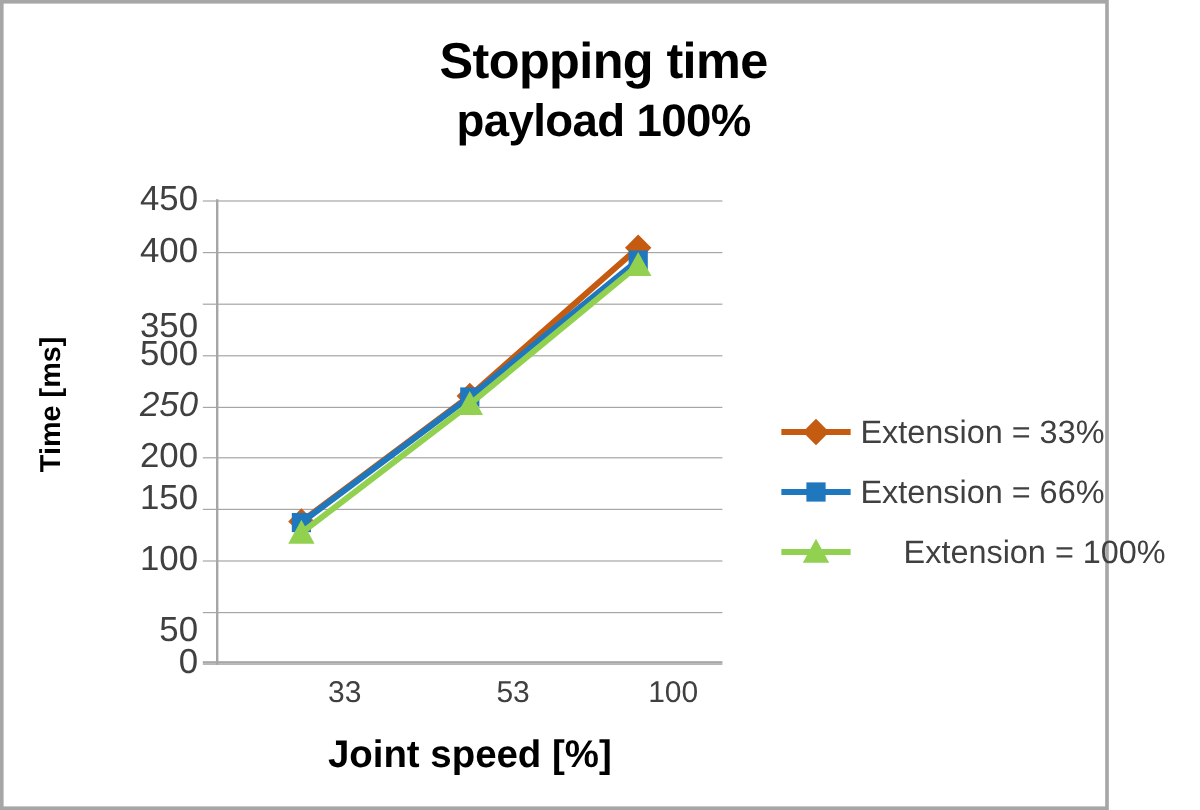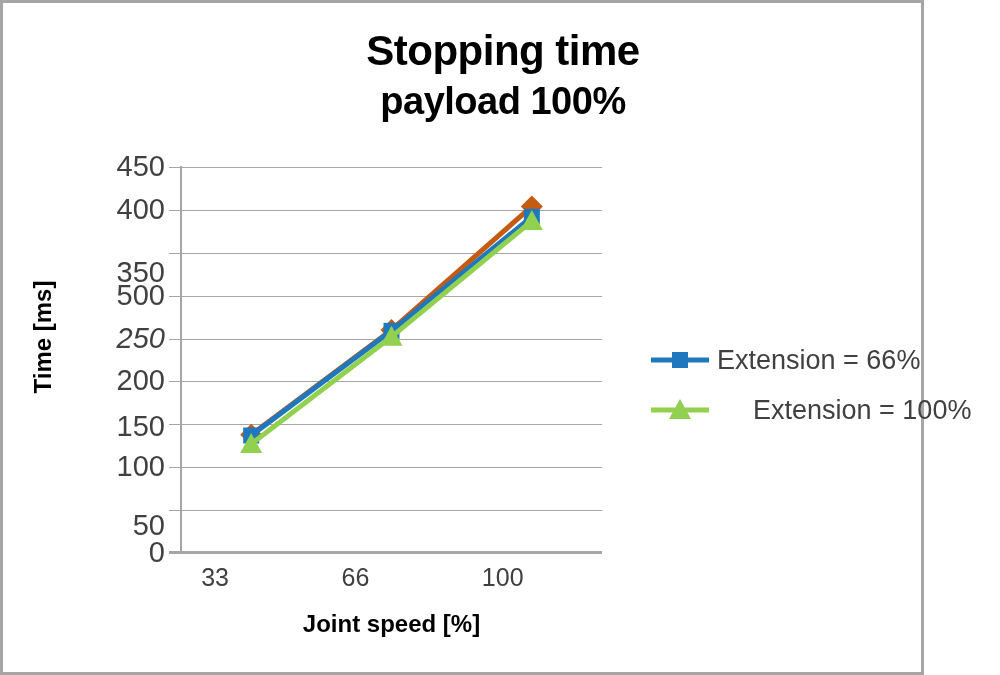--- a/index.html
+++ b/index.html
@@ -93,33 +93,33 @@
   #y-tick-labels {
     position: absolute;
     left: 90px;
     top: 0;
     width: 72px;
     height: 675px;
   }
   .x-tick-label {
     position: absolute;
     width: 100px;
-    text-align: left;
+    text-align: right;
     font-size: 25px;
     color: #404040;
     top: 560px;
     line-height: 28px;
   }
   #x-axis-title {
     position: absolute;
     left: 178px;
     top: 607px;
     width: 421px;
     text-align: center;
-    font-size: 24px;
+    font-size: 32px;
     font-weight: bold;
     color: #000000;
   }
   #y-axis-title {
     position: absolute;
     left: -40px;
     top: 320px;
     width: 160px;
     text-align: center;
     font-size: 24px;
@@ -170,21 +170,21 @@
     <div id="chart-title">Stopping time</div>
     <div id="chart-subtitle">payload 100%</div>
   </div>
 
   <div id="y-axis-title">Time [ms]</div>
 
   <div id="y-tick-labels">
       <div class="y-tick-label" style="top: 537px; color: rgb(64, 64, 64);">0</div>
       <div class="y-tick-label" style="top: 494.111px; color: rgb(64, 64, 64); margin-top: 16px;">50</div>
       <div class="y-tick-label" style="top: 451.222px; color: rgb(64, 64, 64);">100</div>
-      <div class="y-tick-label" style="top: 411px; color: rgb(64, 64, 64);">150</div>
+      <div class="y-tick-label" style="top: 400px; color: rgb(64, 64, 64);">150</div>
       <div class="y-tick-label" style="top: 365.444px; color: rgb(64, 64, 64);">200</div>
       <div class="y-tick-label" style="top: 322.556px; color: rgb(64, 64, 64); font-style: italic;">250</div>
       <div class="y-tick-label" style="top: 279.667px; color: rgb(64, 64, 64);">500</div>
       <div class="y-tick-label" style="top: 236.778px; color: rgb(64, 64, 64); margin-top: 20px;">350</div>
       <div class="y-tick-label" style="top: 193.889px; color: rgb(64, 64, 64);">400</div>
       <div class="y-tick-label" style="top: 151px; color: rgb(64, 64, 64);">450</div>
     </div>
 
   <div id="plot-area">
       <div class="gridline" style="top: 386px; background: rgb(166, 166, 166);"></div>
@@ -218,27 +218,34 @@
       <g>
         <polyline points="70.16666666666667,277.0622222222222 210.5,169.83999999999997 350.83333333333337,54.04000000000002" fill="none" stroke="#92D050" stroke-width="5"></polyline>
         <polygon points="70.16666666666667,266.0622222222222 81.16666666666667,286.0622222222222 59.16666666666667,286.0622222222222" fill="#92D050"></polygon>
         <polygon points="210.5,158.83999999999997 221.5,178.83999999999997 199.5,178.83999999999997" fill="#92D050"></polygon>
         <polygon points="350.83333333333337,43.04000000000002 361.83333333333337,63.04000000000002 339.83333333333337,63.04000000000002" fill="#92D050"></polygon>
       </g>
     </svg>
 
   <div id="x-tick-labels">
       <div class="x-tick-label" style="left: 198.167px; color: rgb(64, 64, 64);">33</div>
-      <div class="x-tick-label" style="left: 338.5px; color: rgb(64, 64, 64);">66</div>
+      <div class="x-tick-label" style="left: 338.5px; color: rgb(64, 64, 64);">53</div>
       <div class="x-tick-label" style="left: 478.833px; color: rgb(64, 64, 64);">100</div>
     </div>
 
   <div id="x-axis-title">Joint speed [%]</div>
 
   <div id="legend">
+      <div class="legend-item">
+        <span class="legend-marker"><svg width="58" height="26" viewBox="0 0 58 26">
+            <line x1="0" y1="13" x2="58" y2="13" stroke="#C55A11" stroke-width="5"></line>
+            <polygon points="29,2 40,13 29,24 18,13" fill="#C55A11"></polygon>
+          </svg></span>
+        <span class="legend-label" style="color: rgb(64, 64, 64);">Extension = 33%</span>
+      </div>
       <div class="legend-item">
         <span class="legend-marker"><svg width="58" height="26" viewBox="0 0 58 26">
             <line x1="0" y1="13" x2="58" y2="13" stroke="#1F77BE" stroke-width="5"></line>
             <rect x="21" y="5" width="16" height="16" fill="#1F77BE"></rect>
           </svg></span>
         <span class="legend-label" style="color: rgb(64, 64, 64);">Extension = 66%</span>
       </div>
       <div class="legend-item">
         <span class="legend-marker"><svg width="58" height="26" viewBox="0 0 58 26">
             <line x1="0" y1="13" x2="58" y2="13" stroke="#92D050" stroke-width="5"></line>

